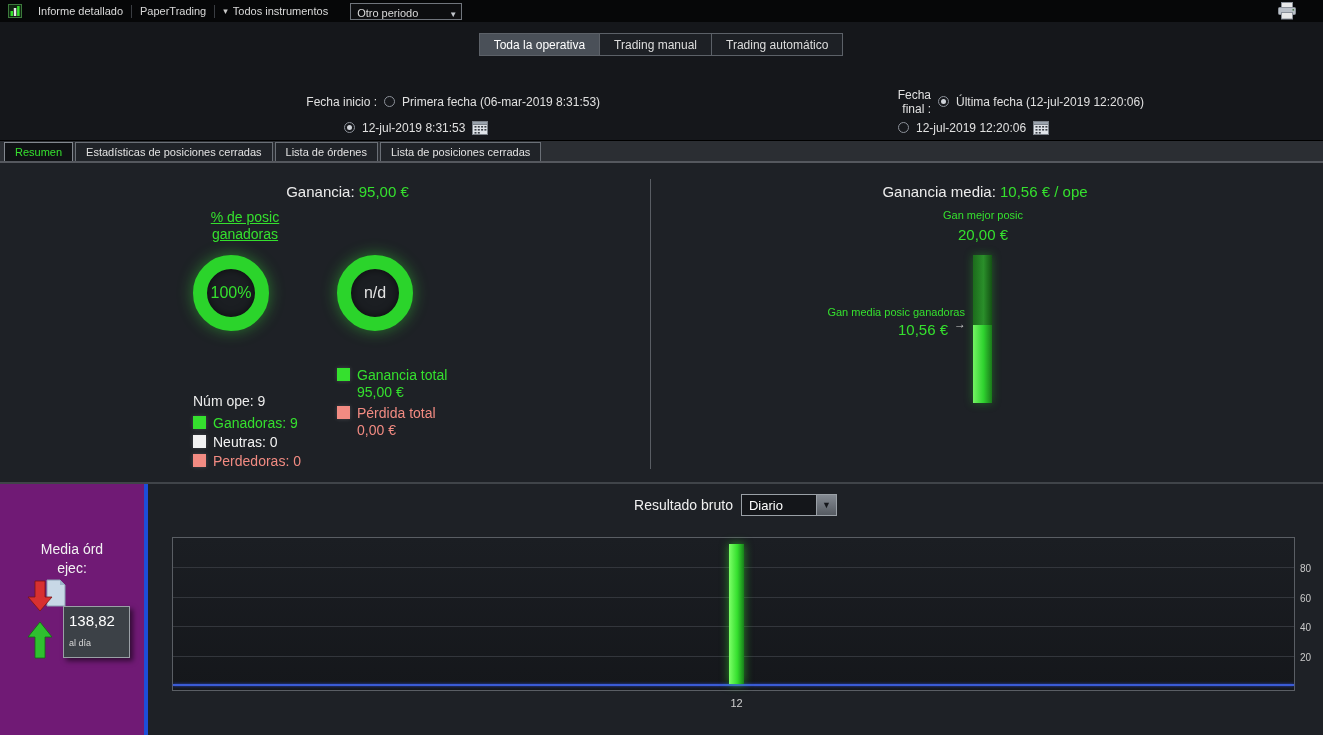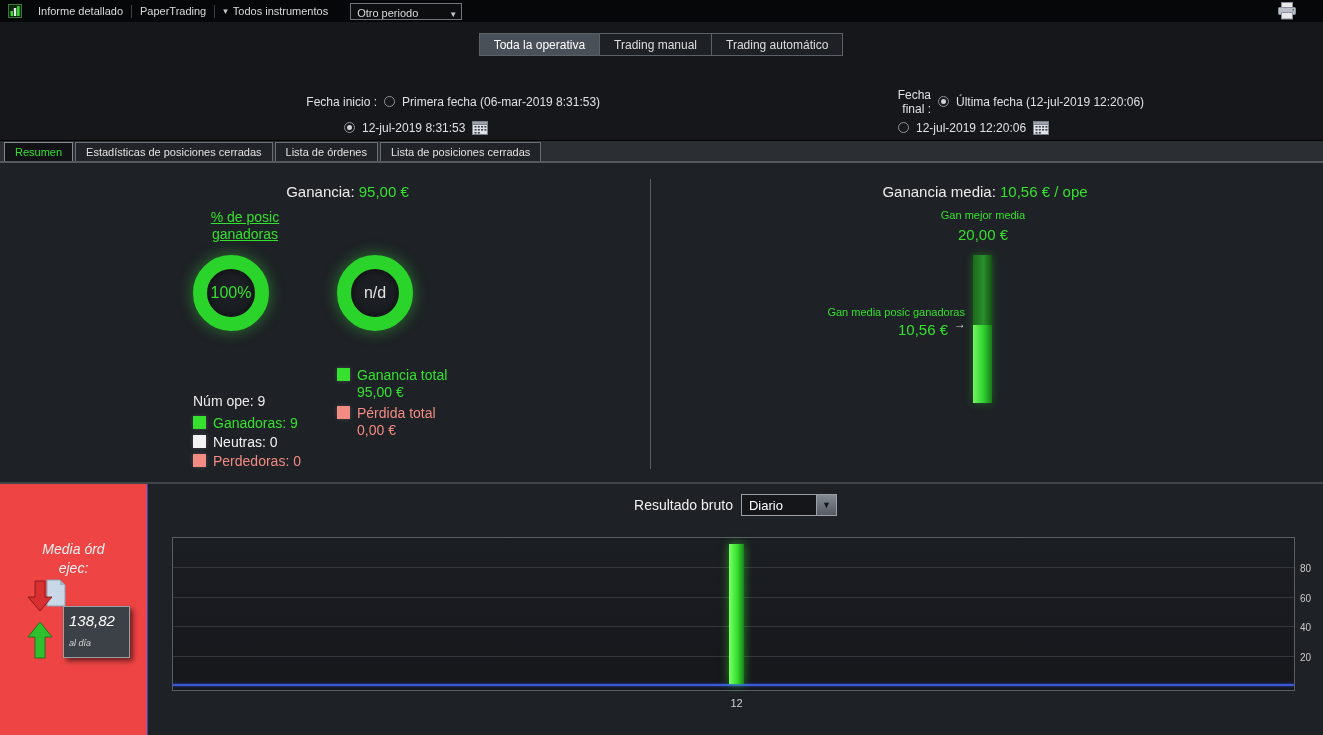--- a/index.html
+++ b/index.html
@@ -70,21 +70,21 @@
   .best-value { position:absolute; left:883px; top:61px; width:200px; text-align:center; font-size:15px; color:#35e02e; }
   .best-bar { position:absolute; left:973px; top:90px; width:19px; height:148px; display:flex; flex-direction:column;
     box-shadow:0 0 10px rgba(40,220,40,.35); }
   .best-bar-dark   { background:linear-gradient(90deg,#1c6b1c,#2a8f2a 55%,#145214); }
   .best-bar-bright { background:linear-gradient(90deg,#74f463,#2fd32f 55%,#1a7a1a); }
   .avg-label { position:absolute; left:640px; top:141px; width:325px; text-align:right; font-size:11px; color:#35e02e; }
   .avg-value { position:absolute; left:640px; top:156px; width:308px; text-align:right; font-size:15px; color:#35e02e; }
   .avg-arrow { position:absolute; left:954px; top:152px; font-size:12px; color:#cfcfcf; }
   
   .bottom { position:absolute; top:482px; left:0; right:0; height:253px; background:#1e2126; border-top:2px solid #404449; }
-  .side { position:absolute; left:0; top:0; width:148px; height:100%; background:#ef4444; border-right:1px solid #1d4ed8;font-style:italic; }
+  .side { position:absolute; left:0; top:0; width:148px; height:100%; background:#701a75; border-right:4px solid #1d4ed8; }
   .side-label { margin-top:56px; text-align:center; font-size:14px; line-height:19px; white-space:pre-line; color:#f2f2f2; }
   .side-icon { position:absolute; left:20px; top:94px; }
   .value-box { position:absolute; left:63px; top:122px; width:67px; height:52px; background:#3c4147;
     border:1px solid #9aa0a6; box-shadow:3px 3px 5px rgba(0,0,0,.55); padding:5px 5px 3px 5px; }
   .value-main { font-size:15px; color:#ffffff; }
   .value-sub { font-size:9px; color:#d8d8d8; margin-top:9px; }
   .chart-header { position:absolute; left:148px; top:10px; width:1175px; display:flex; align-items:center; justify-content:center; gap:8px; }
   .chart-title { font-size:14px; color:#f0f0f0; }
   .period-select { width:96px; height:22px; border:1px solid #9aa0a6; background:#14161a; display:flex; align-items:stretch; cursor:default; }
   .period-select .txt { flex:1; display:flex; align-items:center; padding-left:7px; font-size:13px; color:#ffffff; }
@@ -256,21 +256,21 @@
       <span style="color: rgb(242, 139, 130);">Pérdida total</span>
     </div>
     <div class="total-value" style="color: rgb(242, 139, 130);">0,00 €</div>
   </div>
 
   <div class="big-line" id="ganancia-media-line">
     <span>Ganancia media:</span>
     <span class="green">10,56 € / ope</span>
   </div>
 
-  <div class="best-label">Gan mejor media</div>
+  <div class="best-label">Gan mejor posic</div>
   <div class="best-value">20,00 €</div>
 
   <div class="best-bar">
     <div class="best-bar-dark" style="height: 70px;"></div>
     <div class="best-bar-bright" style="height: 78px;"></div>
   </div>
 
   <div class="avg-label">Gan media posic ganadoras</div>
   <div class="avg-value">10,56 €</div>
   <div class="avg-arrow">→</div>

